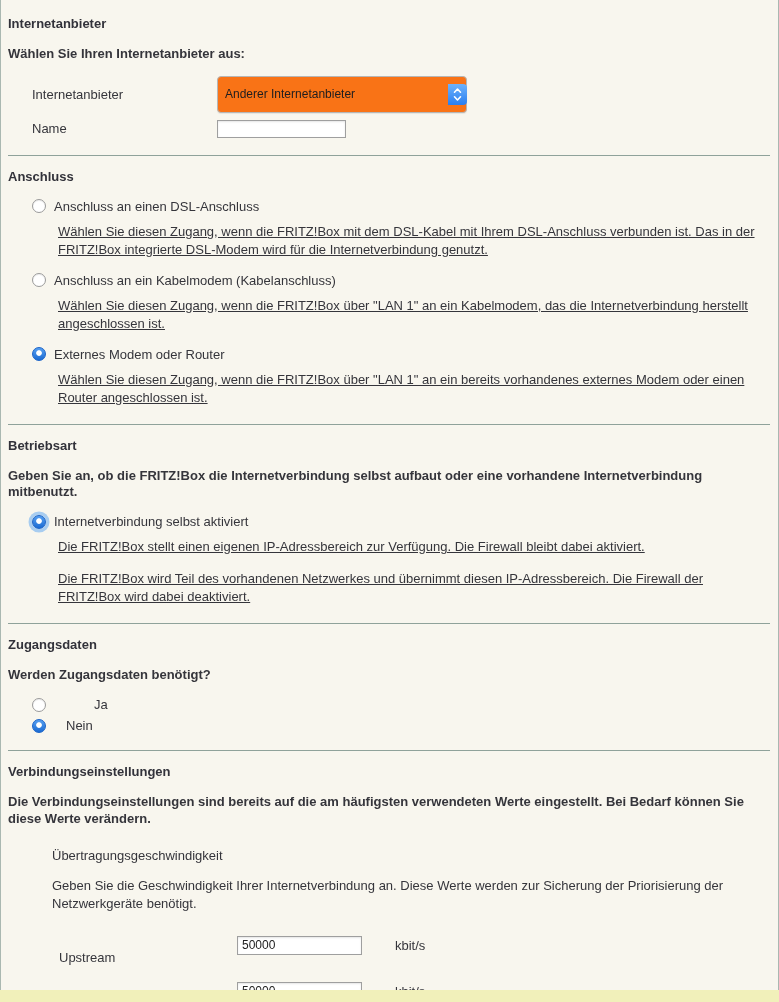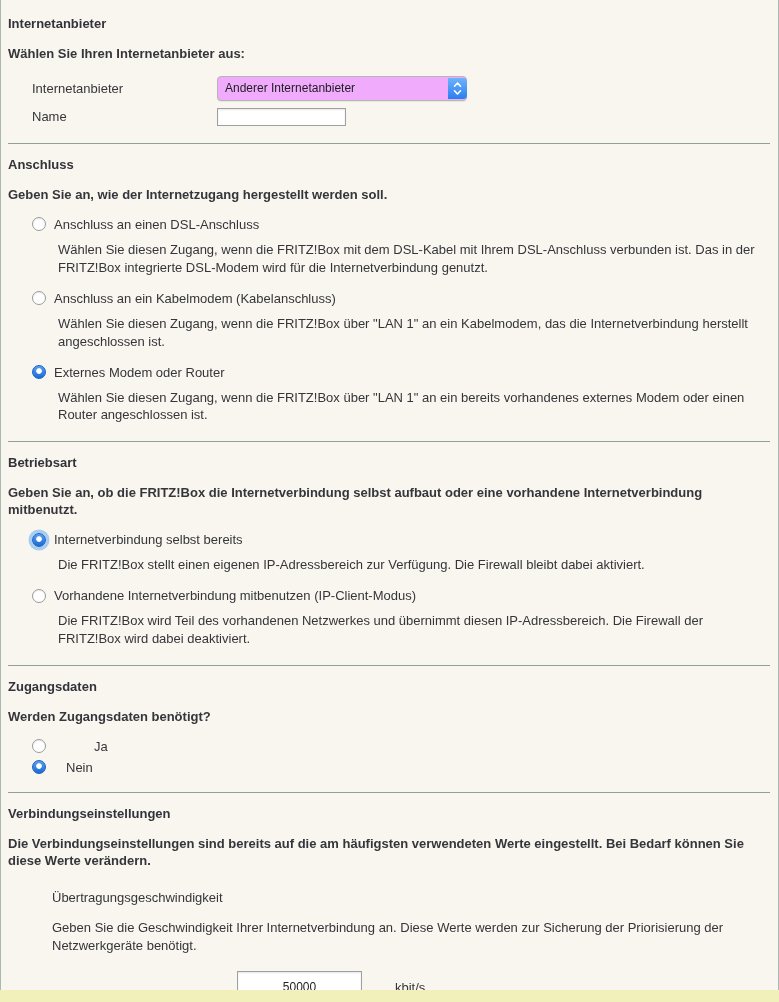--- a/index.html
+++ b/index.html
@@ -23,59 +23,59 @@
   .section-title { font-size:13px; font-weight:bold; color:#32323a; margin:6px 0 15px; }
   .intro { margin:0 0 13px; line-height:1.3;font-weight:bold; }
   .divider { border:none; border-top:1px solid #8fa29a; margin:17px 0 13px; }
 
   
   .form-row { display:flex; align-items:center; margin:5px 0 7px; }
   .form-row .flabel { width:209px; padding-left:24px; }
 
   
   .select {
-    width:250px; height:25px; background:#f0abfc;
+    width:250px; height:37px; background:#f97316;
     border:1px solid #b6b6b6; border-radius:4px;
     display:flex; align-items:center; cursor:default;
     box-shadow:0 1px 1px rgba(0,0,0,0.07);
   }
   .select .sel-text { flex:1; padding:0 7px; font-size:12px; color:#1d1d1f; white-space:nowrap; overflow:hidden; }
   .select .stepper {
     width:19px; height:21px; margin:-1px -1px -1px 0;
     background:linear-gradient(#6eb2fb, #2a7ff0);
     border-radius:0 4px 4px 0;
     display:flex; align-items:center; justify-content:center;
   }
 
   .text-input {
     width:129px; height:18px; background:#fff;
     border:1px solid #9f9f9f;
     box-shadow:inset 0 1px 2px rgba(0,0,0,0.10);
     font:12px "Liberation Sans", sans-serif; color:#222;
     padding:0 4px; outline:none;
   }
-  .num-input { width:125px; height:33px; text-align:center; }
+  .num-input { width:125px; height:19px; text-align:left; }
   .unit { margin-left:6px;padding-left:27px; }
 
   
   .option-row { display:flex; align-items:center; gap:8px; margin:11px 0 9px 24px; }
   .radio {
     width:14px; height:14px; border-radius:50%; flex:0 0 14px;
     background:#fff; border:1px solid #9a9a9a;
     box-shadow:inset 0 1px 1px rgba(0,0,0,0.08);
     cursor:pointer;
   }
   .radio.checked {
     border:1px solid #1a63c8;
     background:radial-gradient(circle at 50% 42%, #ffffff 0 2.4px, rgba(255,255,255,0) 3.2px),
                linear-gradient(#57a0f1, #1b6bd3);
     box-shadow:none;
   }
   .radio.focused { box-shadow:0 0 0 3.5px #a8cdf0; }
-  .option-desc { margin:2px 10px 14px 50px; line-height:1.38; }
+  .option-desc { margin:2px 10px 14px 50px; line-height:1.38;text-decoration:underline; }
 
   .speed-block { margin-left:44px; }
   .speed-title { margin:20px 0 14px; }
   .speed-intro { line-height:1.38; margin-bottom:13px; }
   .speed-row { display:flex; align-items:center; margin:7px 0; }
   .speed-row .slabel { width:185px; padding-left:7px;margin-top:24px; }
 </style>
 </head>
 <body>
 
@@ -99,21 +99,20 @@
     </div>
 
     <div class="form-row">
       <span class="flabel">Name</span>
       <input class="text-input" type="text" value="" style="">
     </div>
 
     <hr class="divider">
 
     <div class="section-title">Anschluss</div>
-    <div class="intro">Geben Sie an, wie der Internetzugang hergestellt werden soll.</div>
 
     <div class="option-row">
       <span class="radio"></span>
       <span>Anschluss an einen DSL-Anschluss</span>
     </div>
     <div class="option-desc">Wählen Sie diesen Zugang, wenn die FRITZ!Box mit dem DSL-Kabel mit Ihrem DSL-Anschluss verbunden ist. Das in der FRITZ!Box integrierte DSL-Modem wird für die Internetverbindung genutzt.</div>
 
     <div class="option-row">
       <span class="radio"></span>
       <span>Anschluss an ein Kabelmodem (Kabelanschluss)</span>
@@ -126,28 +125,24 @@
     </div>
     <div class="option-desc">Wählen Sie diesen Zugang, wenn die FRITZ!Box über "LAN 1" an ein bereits vorhandenes externes Modem oder einen Router angeschlossen ist.</div>
 
     <hr class="divider">
 
     <div class="section-title">Betriebsart</div>
     <div class="intro">Geben Sie an, ob die FRITZ!Box die Internetverbindung selbst aufbaut oder eine vorhandene Internetverbindung mitbenutzt.</div>
 
     <div class="option-row">
       <span class="radio checked focused"></span>
-      <span>Internetverbindung selbst bereits</span>
+      <span>Internetverbindung selbst aktiviert</span>
     </div>
     <div class="option-desc">Die FRITZ!Box stellt einen eigenen IP-Adressbereich zur Verfügung. Die Firewall bleibt dabei aktiviert.</div>
 
-    <div class="option-row">
-      <span class="radio"></span>
-      <span>Vorhandene Internetverbindung mitbenutzen (IP-Client-Modus)</span>
-    </div>
     <div class="option-desc">Die FRITZ!Box wird Teil des vorhandenen Netzwerkes und übernimmt diesen IP-Adressbereich. Die Firewall der FRITZ!Box wird dabei deaktiviert.</div>
 
     <hr class="divider">
 
     <div class="section-title">Zugangsdaten</div>
     <div class="intro">Werden Zugangsdaten benötigt?</div>
 
     <div class="option-row" style="margin-bottom:4px;gap:48px;">
       <span class="radio"></span>
       <span>Ja</span>

